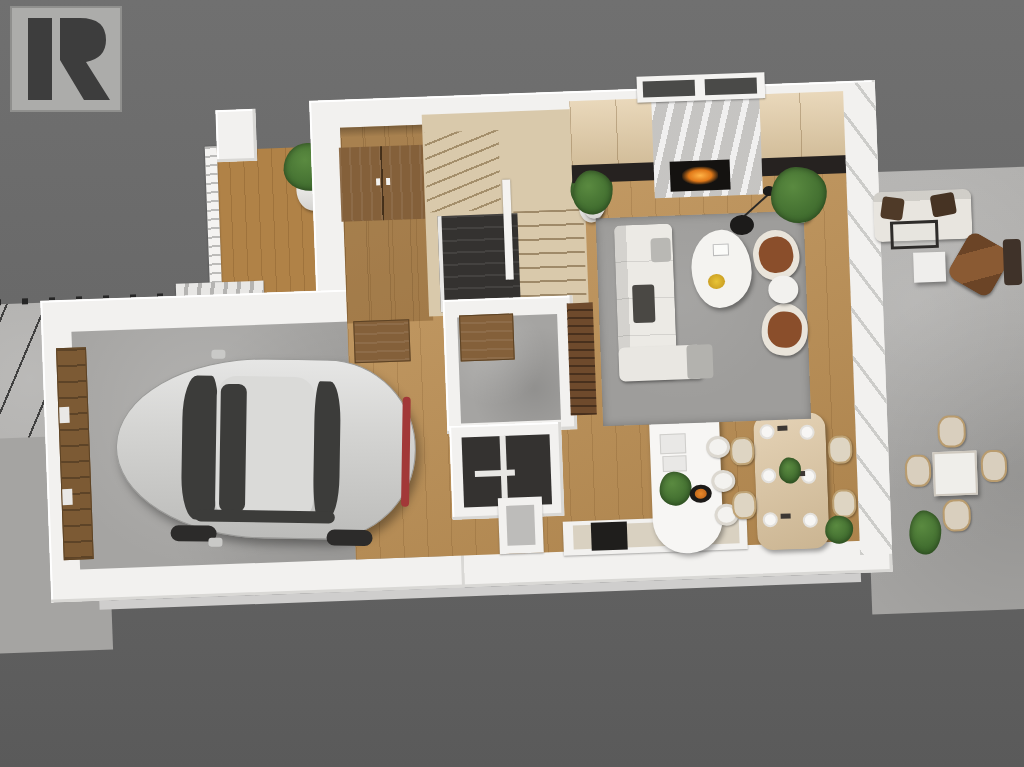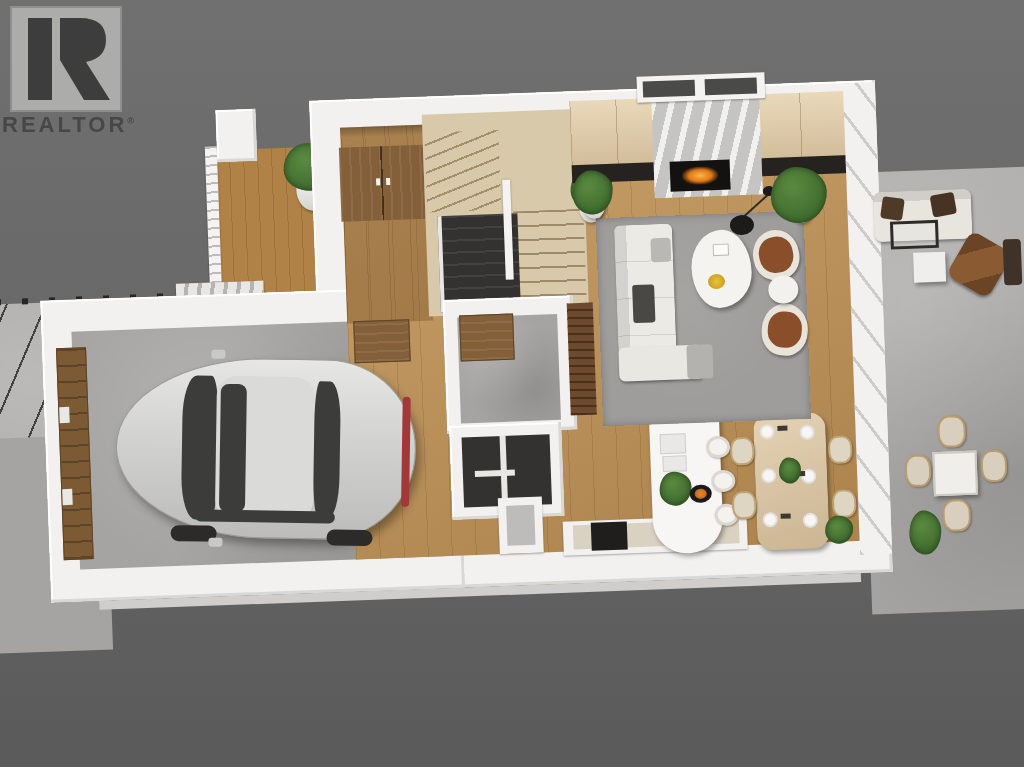--- a/index.html
+++ b/index.html
@@ -301,17 +301,14 @@
     <div class="abs plant" style="left:902px;top:526px;width:32px;height:44px;"></div>
 
   </div>
 
   <div class="abs logo-box">
     <svg width="108" height="102" viewBox="0 0 108 102" style="position:absolute;left:0;top:0;">
       <rect x="16" y="10" width="24" height="82" fill="#3d3d3d"></rect>
       <path d="M48,10 h20 q26,0 26,22 q0,18 -20,22 l24,38 h-26 l-24,-40 z" fill="#3d3d3d"></path>
     </svg>
   </div>
-  <div class="abs logo-text">
-    <span>REALTOR</span><span class="logo-reg">®</span>
-  </div>
 
 </div>
 
 </body></html>

